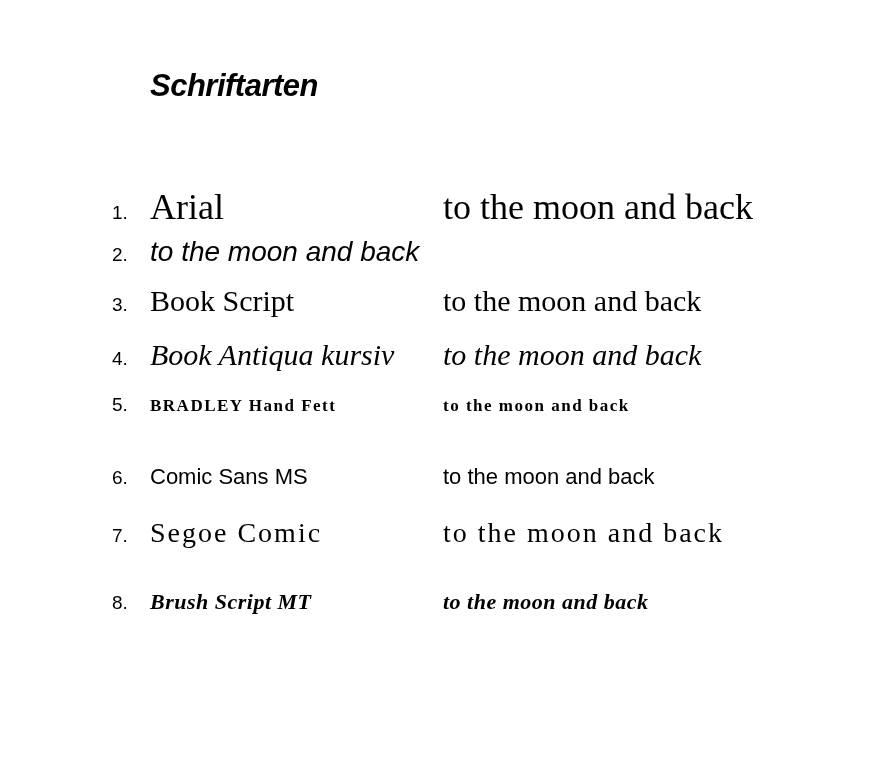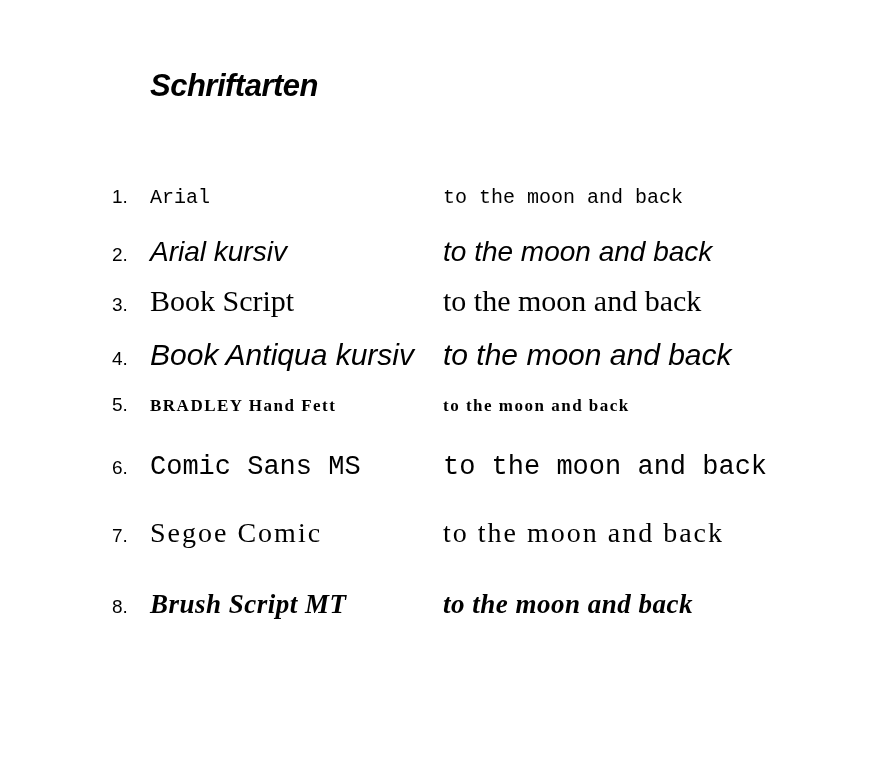--- a/index.html
+++ b/index.html
@@ -40,28 +40,28 @@
     flex-shrink: 0;
   }
   .name {
     width: 293px;
     flex-shrink: 0;
     overflow: visible;
   }
   .sample { white-space: nowrap; }
 
   
-  .f-arial    { font-family: Liberation Mono, monospace; font-size: 20px; }
+  .f-arial    { font-family: Liberation Serif, serif; font-size: 36px; }
   .f-arial-i  { font-family: "Liberation Sans", sans-serif; font-size: 28px; font-style: italic; }
   .f-book     { font-family: "Liberation Serif", serif; font-size: 30px; }
-  .f-book-i   { font-family: Liberation Sans, sans-serif; font-size: 30px; font-style: italic; }
+  .f-book-i   { font-family: Liberation Serif, serif; font-size: 30px; font-style: italic; }
   .f-bradley  { font-family: cursive; font-size: 17px; font-weight: 600; letter-spacing: 1.5px; }
-  .f-comic    { font-family: Liberation Mono, monospace; font-size: 27px; }
+  .f-comic    { font-family: Liberation Sans, sans-serif; font-size: 22px; margin-top: 12px; }
   .f-segoe    { font-family: cursive; font-size: 28px; letter-spacing: 2px; }
-  .f-brush    { font-family: cursive; font-size: 27px; font-style: italic; font-weight: bold; letter-spacing: 0.5px; }
+  .f-brush    { font-family: cursive; font-size: 22px; font-style: italic; font-weight: bold; letter-spacing: 0.5px; }
 
   .r1 { top: 186px; }
   .r2 { top: 236px; }
   .r3 { top: 284px; }
   .r4 { top: 338px; }
   .r5 { top: 394px; }
   .r6 { top: 452px; }
   .r7 { top: 517px; }
   .r8 { top: 589px; }
 </style>
@@ -73,21 +73,20 @@
   <div id="doc-title">Schriftarten</div>
 
   <div class="row r1">
     <span class="num">1.</span>
     <span class="name f-arial">Arial</span>
     <span class="sample f-arial">to the moon and back</span>
   </div>
 
   <div class="row r2">
     <span class="num">2.</span>
-    <span class="name f-arial-i">Arial kursiv</span>
     <span class="sample f-arial-i">to the moon and back</span>
   </div>
 
   <div class="row r3">
     <span class="num">3.</span>
     <span class="name f-book">Book Script</span>
     <span class="sample f-book">to the moon and back</span>
   </div>
 
   <div class="row r4">

